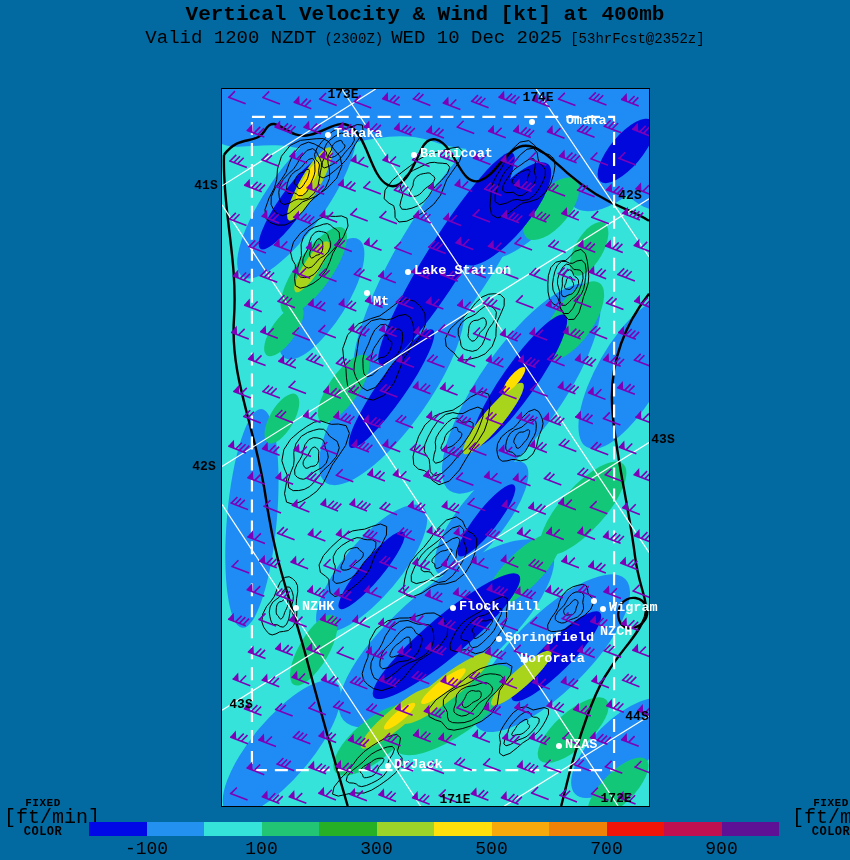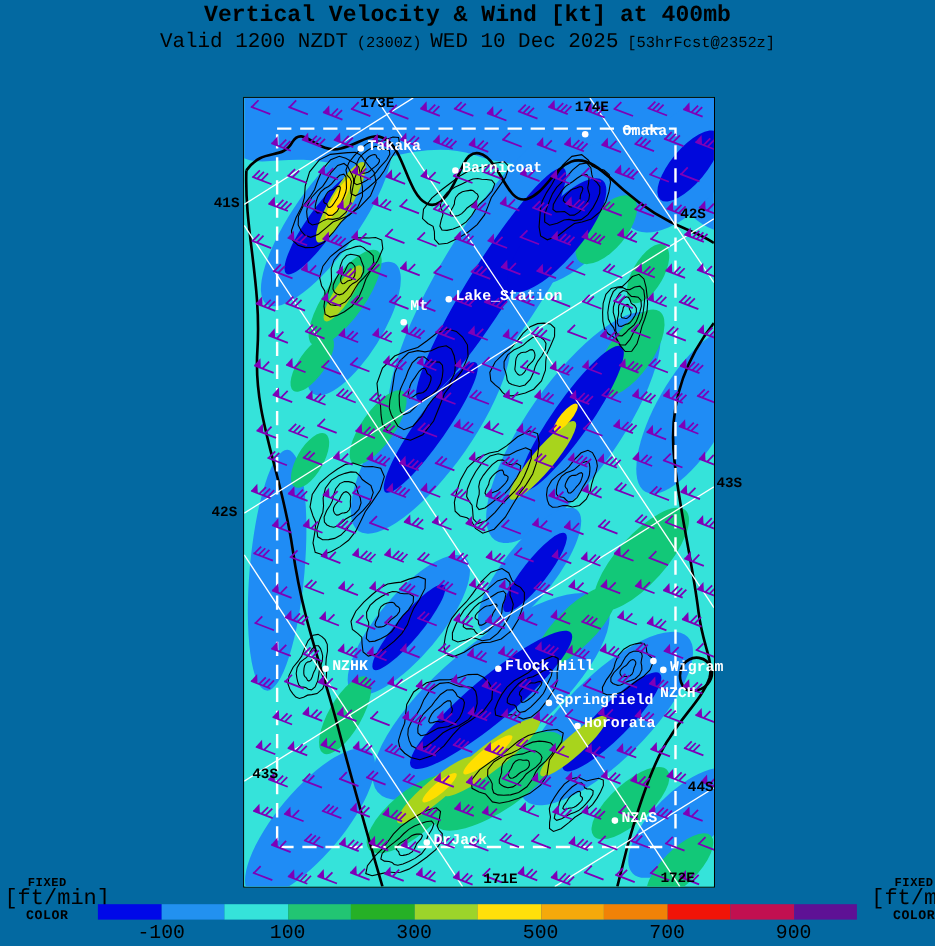--- a/index.html
+++ b/index.html
@@ -1467,29 +1467,29 @@
       <div class="overlay-label" style="left: 616px; top: 798px;">172E</div>
       <div class="station-dot" style="left: 325px; top: 132px;"></div>
       <div class="station-label" style="left: 334px; top: 126px;">Takaka</div>
       <div class="station-dot" style="left: 411px; top: 152px;"></div>
       <div class="station-label" style="left: 420px; top: 146px;">Barnicoat</div>
       <div class="station-dot" style="left: 529px; top: 119px;"></div>
       <div class="station-label" style="left: 566px; top: 113px;">Omaka</div>
       <div class="station-dot" style="left: 405px; top: 269px;"></div>
       <div class="station-label" style="left: 414px; top: 263px;">Lake_Station</div>
       <div class="station-dot" style="left: 364px; top: 290px;"></div>
-      <div class="station-label" style="left: 373px; top: 272px;">Mt</div>
+      <div class="station-label" style="left: 373px; top: 294px;">Mt</div>
       <div class="station-dot" style="left: 293px; top: 605px;"></div>
       <div class="station-label" style="left: 302px; top: 599px;">NZHK</div>
       <div class="station-dot" style="left: 450px; top: 605px;"></div>
       <div class="station-label" style="left: 459px; top: 599px;">Flock_Hill</div>
       <div class="station-dot" style="left: 496px; top: 636px;"></div>
       <div class="station-label" style="left: 505px; top: 630px;">Springfield</div>
       <div class="station-dot" style="left: 522px; top: 657px;"></div>
-      <div class="station-label" style="left: 531px; top: 651px;">Hororata</div>
+      <div class="station-label" style="left: 520px; top: 651px;">Hororata</div>
       <div class="station-dot" style="left: 591px; top: 598px;"></div>
       <div class="station-label" style="left: 600px; top: 592px; margin-top: 32px;">NZCH</div>
       <div class="station-dot" style="left: 600px; top: 606px;"></div>
       <div class="station-label" style="left: 609px; top: 600px;">Wigram</div>
       <div class="station-dot" style="left: 556px; top: 743px;"></div>
       <div class="station-label" style="left: 565px; top: 737px;">NZAS</div>
       <div class="station-dot" style="left: 385px; top: 763px;"></div>
       <div class="station-label" style="left: 394px; top: 757px;">DrJack</div>
     </div>
 

